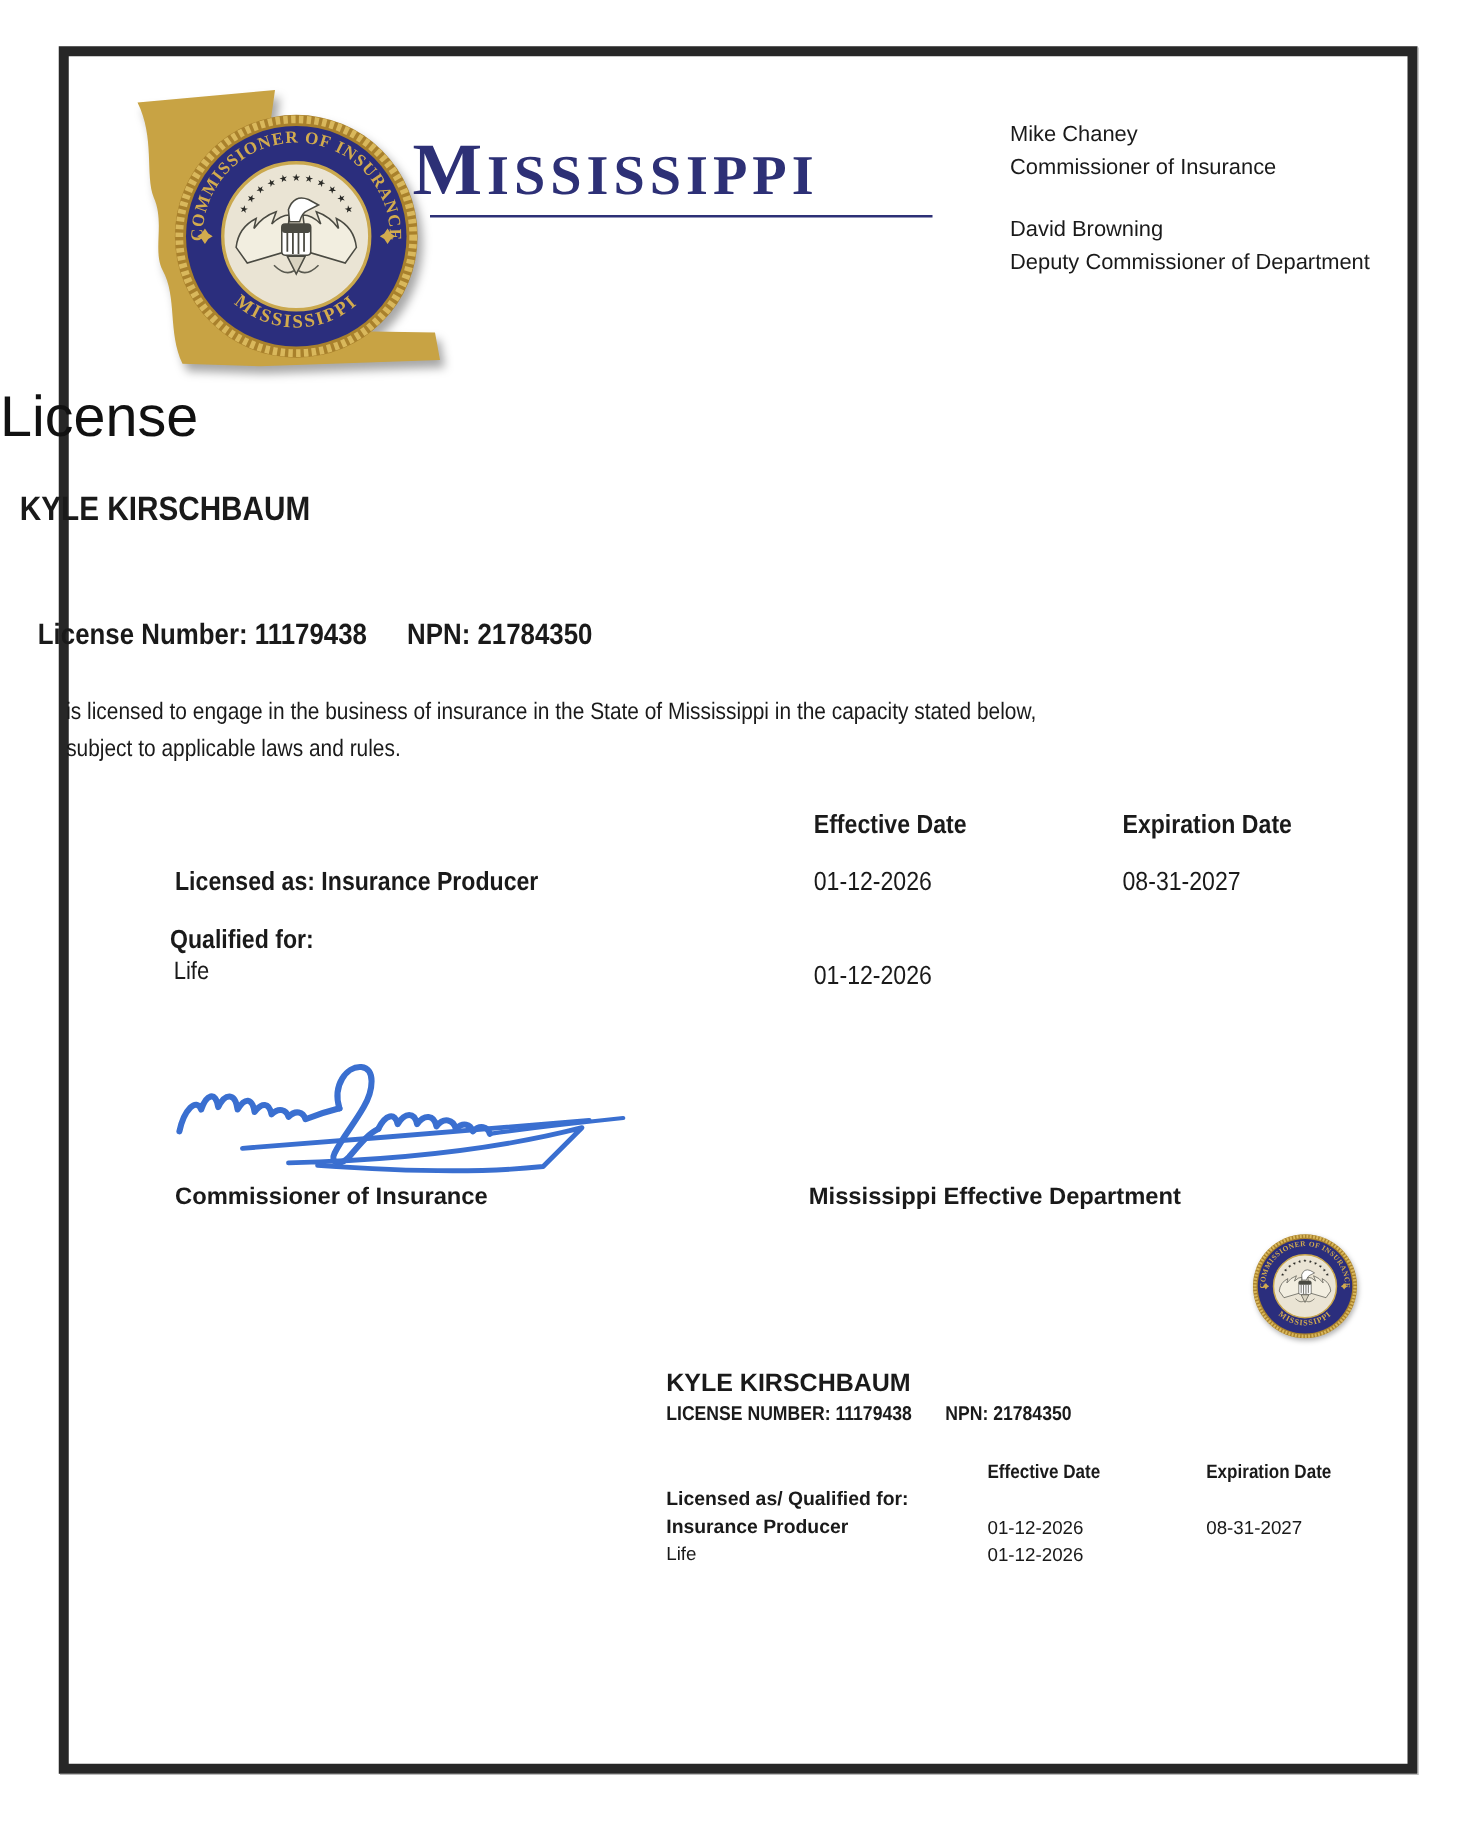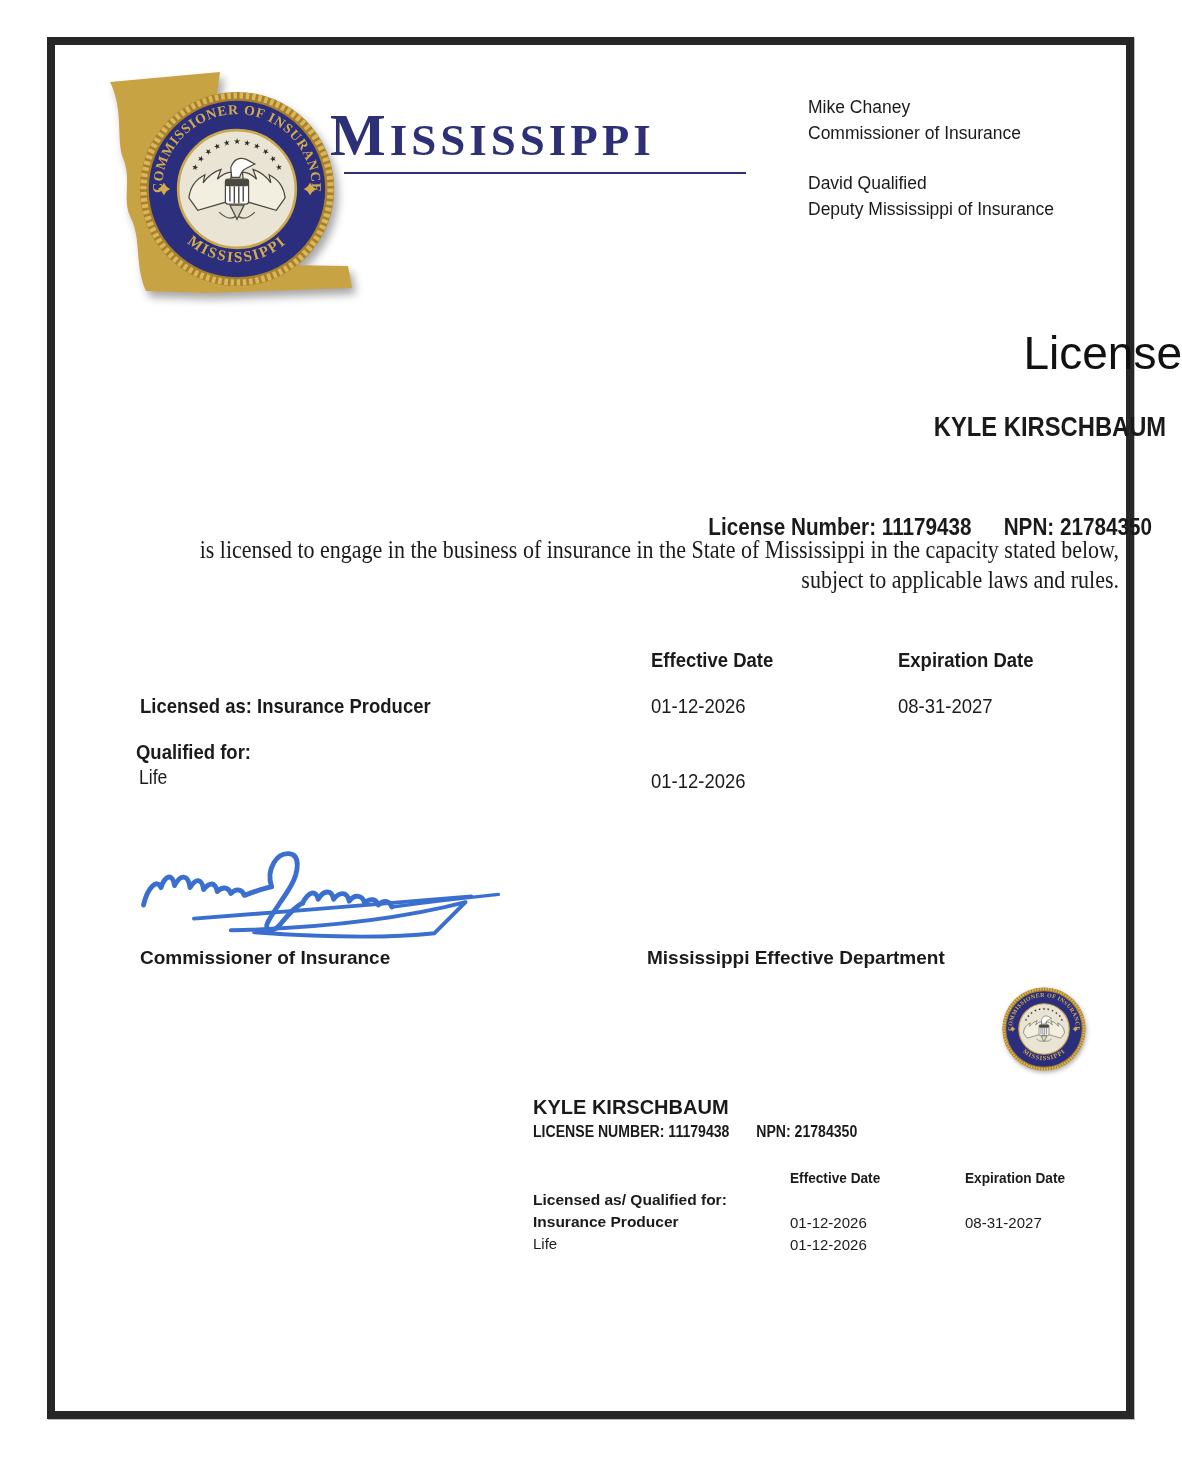--- a/index.html
+++ b/index.html
@@ -19,28 +19,28 @@
   .brand-main{font-size:45px;letter-spacing:4px;line-height:1.15;white-space:nowrap;}
   .brand-main .init{font-size:59px;}
   .brand-rule{height:2px;background:#2d3076;margin:2px 0 7px 14px;width:402px;}
   .brand-sub{font-size:24px;letter-spacing:3px;margin-left:20px;white-space:nowrap;}
   .brand-sub .init{font-size:31px;}
 
   .officials{position:absolute;left:808px;top:94px;font-size:17.5px;line-height:26px;}
   .off-name{font-weight:normal;}
   .off-gap{height:24px;}
 
-  .cline{position:absolute;left:0;width:1182px;text-align:right;margin-top:20px;}
+  .cline{position:absolute;left:0;width:1182px;text-align:left;}
   .cond{display:inline-block;transform:scaleX(.88);transform-origin:0 50%;white-space:nowrap;}
   .cond-c{display:inline-block;transform:scaleX(.88);transform-origin:50% 50%;white-space:nowrap;}
   .doc-title{top:306px;font-size:46px;font-weight:400;color:#111;}
   .holder{top:392px;font-size:27px;font-weight:bold;}
   .numline{top:494px;font-size:23.5px;font-weight:bold;}
   .numline .npn-group{margin-left:30px;}
-  .bodytext{top:515px;font-size:25px;line-height:30px;font-family:Liberation Serif, serif;}
+  .bodytext{top:555px;font-size:19px;line-height:30px;}
 
   .t{position:absolute;font-size:21px;white-space:nowrap;}
   .b{font-weight:bold;}
 
   .sig{position:absolute;left:133px;top:843px;width:378px;height:97px;}
   .caption{position:absolute;font-size:19px;font-weight:bold;white-space:nowrap;}
 
   .c{position:absolute;white-space:nowrap;}
   .card-name{left:533px;top:1096px;font-size:20px;font-weight:bold;}
   .card-num{left:533px;top:1123px;font-size:16px;font-weight:bold;}
@@ -97,22 +97,22 @@
 
   <div class="brand">
     <div class="brand-main"><span class="init">M</span><span>ISSISSIPPI</span></div>
     <div class="brand-rule"></div>
   </div>
 
   <div class="officials">
     <div class="off-name">Mike Chaney</div>
     <div>Commissioner of Insurance</div>
     <div class="off-gap"></div>
-    <div class="off-name">David Qualified</div>
-    <div>Deputy Mississippi of Insurance</div>
+    <div class="off-name">David Browning</div>
+    <div>Deputy Commissioner of Department</div>
   </div>
 
   <div class="cline doc-title">License</div>
   <div class="cline holder"><span class="cond-c">KYLE KIRSCHBAUM</span></div>
 
   <div class="cline numline">
     <span class="cond-c">
       <span>License Number:</span>
       <span>11179438</span>
       <span class="npn-group">NPN:</span>

